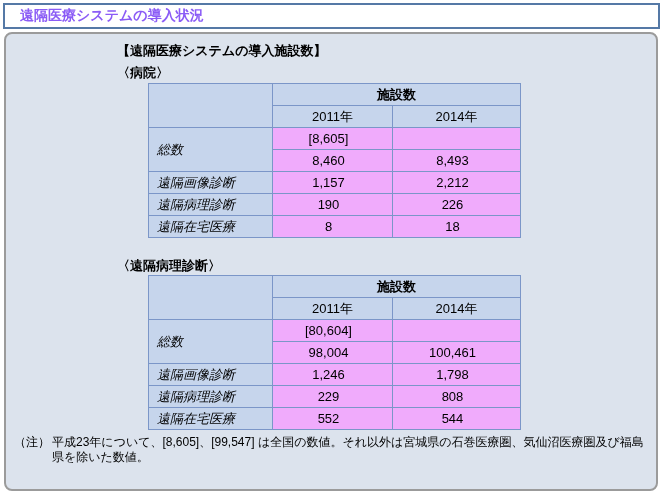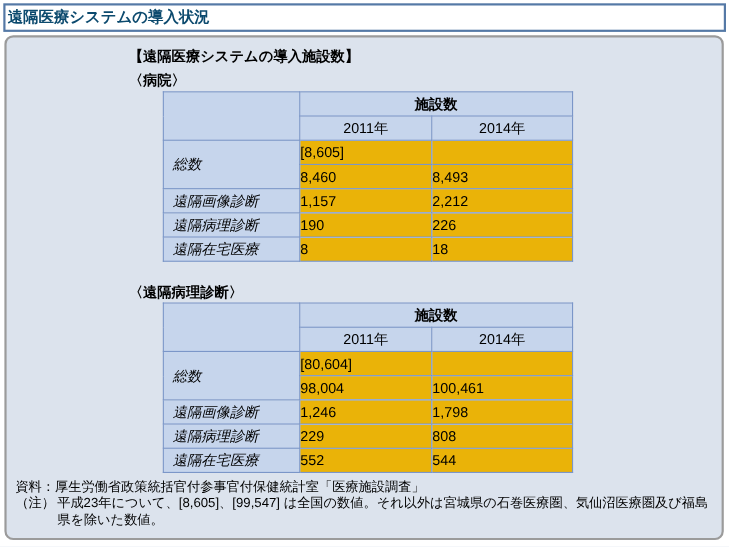--- a/index.html
+++ b/index.html
@@ -17,22 +17,22 @@
     border:2px solid #5579a6; background:#ffffff;
     display:flex; align-items:stretch;
   }
   .figure-label {
     width:89px; background:#4d6f96; color:#ffffff;
     font-weight:bold; font-size:14px;
     display:flex; align-items:center; justify-content:center;
     letter-spacing:0.5px; flex-shrink:0;
   }
   .figure-title {
-    font-weight:bold; font-size:14px; color:#0c4a6e;
-    display:flex; align-items:center; padding-left:2px;
+    font-weight:bold; font-size:14px; color:#8b5cf6;
+    display:flex; align-items:center; padding-left:15px;
   }
 
   
   .content-box {
     position:absolute; top:32px; left:4px; width:650px; height:455px;
     background:#dce3ed; border:2px solid #9b9b9b; border-radius:8px;
   }
 
   .section-heading {
     position:absolute; left:111px; top:8px;
@@ -61,21 +61,21 @@
     overflow:hidden; white-space:nowrap;
   }
   .data-table col.c-label { width:124px; }
   .data-table col.c-2011 { width:120px; }
   .data-table col.c-2014 { width:128px; }
 
   .data-table th { background:#c6d5ec; }
   .data-table th.group { text-align:center; font-weight:bold; }
   .data-table th.year  { text-align:center; }
   .data-table th.rowlabel { text-align:left; padding-left:8px;font-style:italic; }
-  .data-table td.num { background:#eab308; text-align:left; padding-right:8px; }
+  .data-table td.num { background:#f0abfc; text-align:center; padding-right:8px; }
 
   
   .footer {
     position:absolute; left:8px; right:8px; top:401px;
     font-size:12px; line-height:15px;
   }
   .note-line { display:flex; }
   .note-label { width:38px; flex-shrink:0; }
   .note-text { flex:1; }
 </style>
@@ -173,19 +173,18 @@
       </tr>
       <tr>
         <th class="rowlabel">遠隔在宅医療</th>
         <td class="num">552</td>
         <td class="num">544</td>
       </tr>
     </tbody>
   </table>
 
   <div class="footer">
-    <div class="source-line">資料：厚生労働省政策統括官付参事官付保健統計室「医療施設調査」</div>
     <div class="note-line">
       <span class="note-label">（注）</span>
       <span class="note-text">平成23年について、[8,605]、[99,547] は全国の数値。それ以外は宮城県の石巻医療圏、気仙沼医療圏及び福島県を除いた数値。</span>
     </div>
   </div>
 </div>
 
 </body></html>

